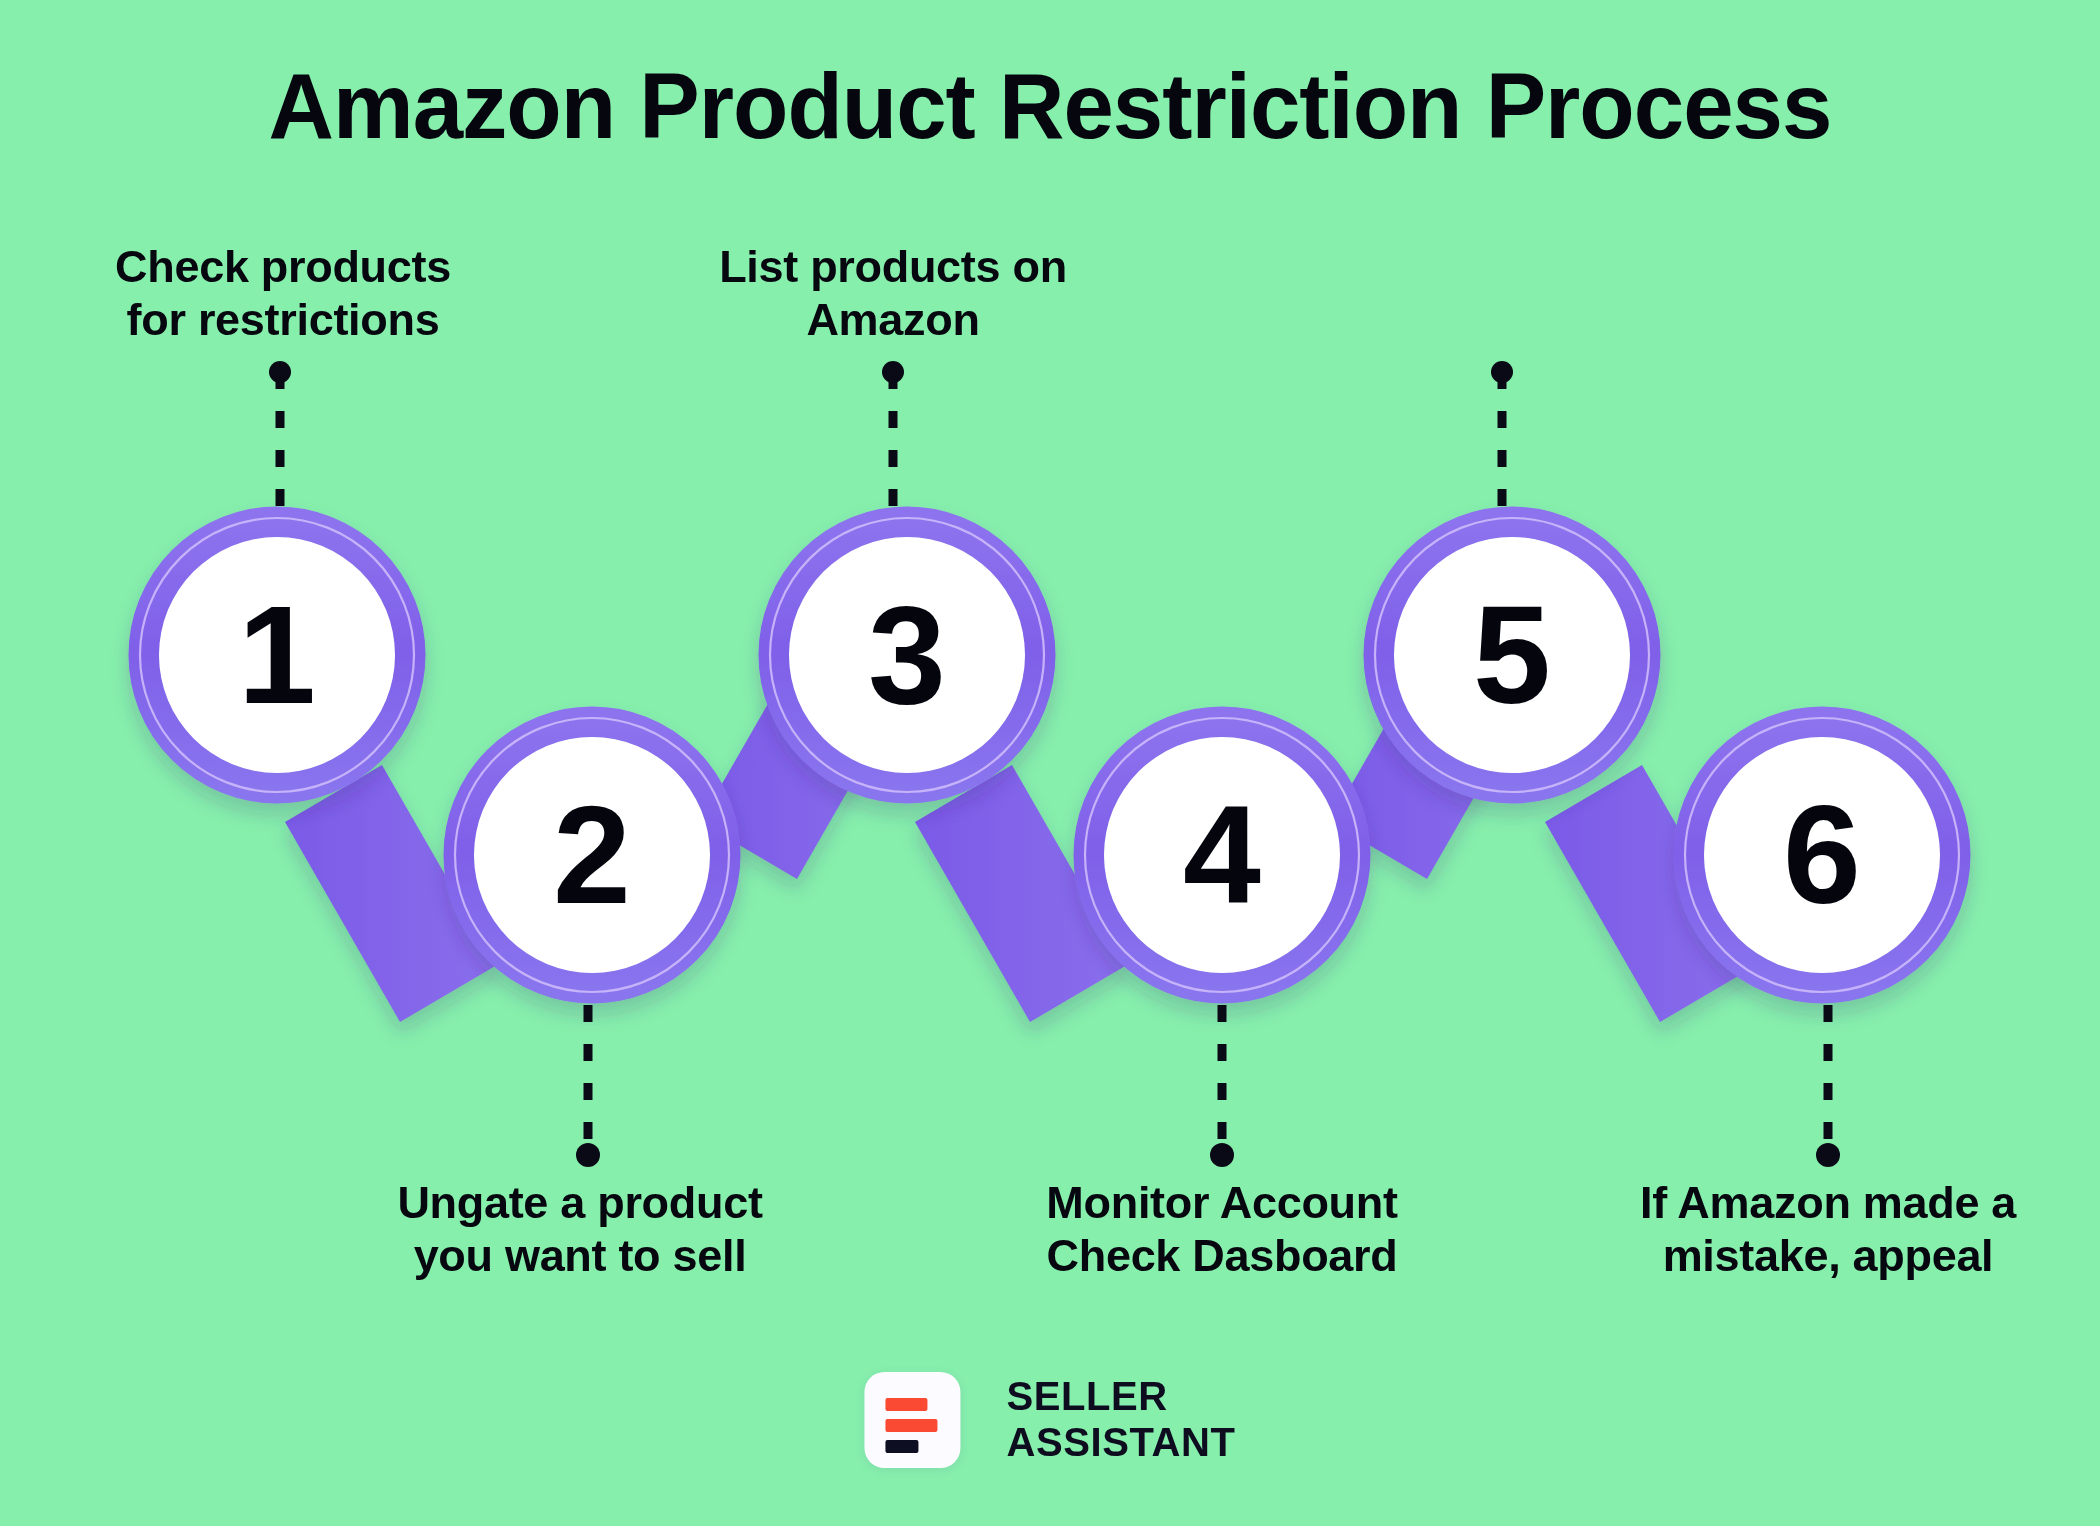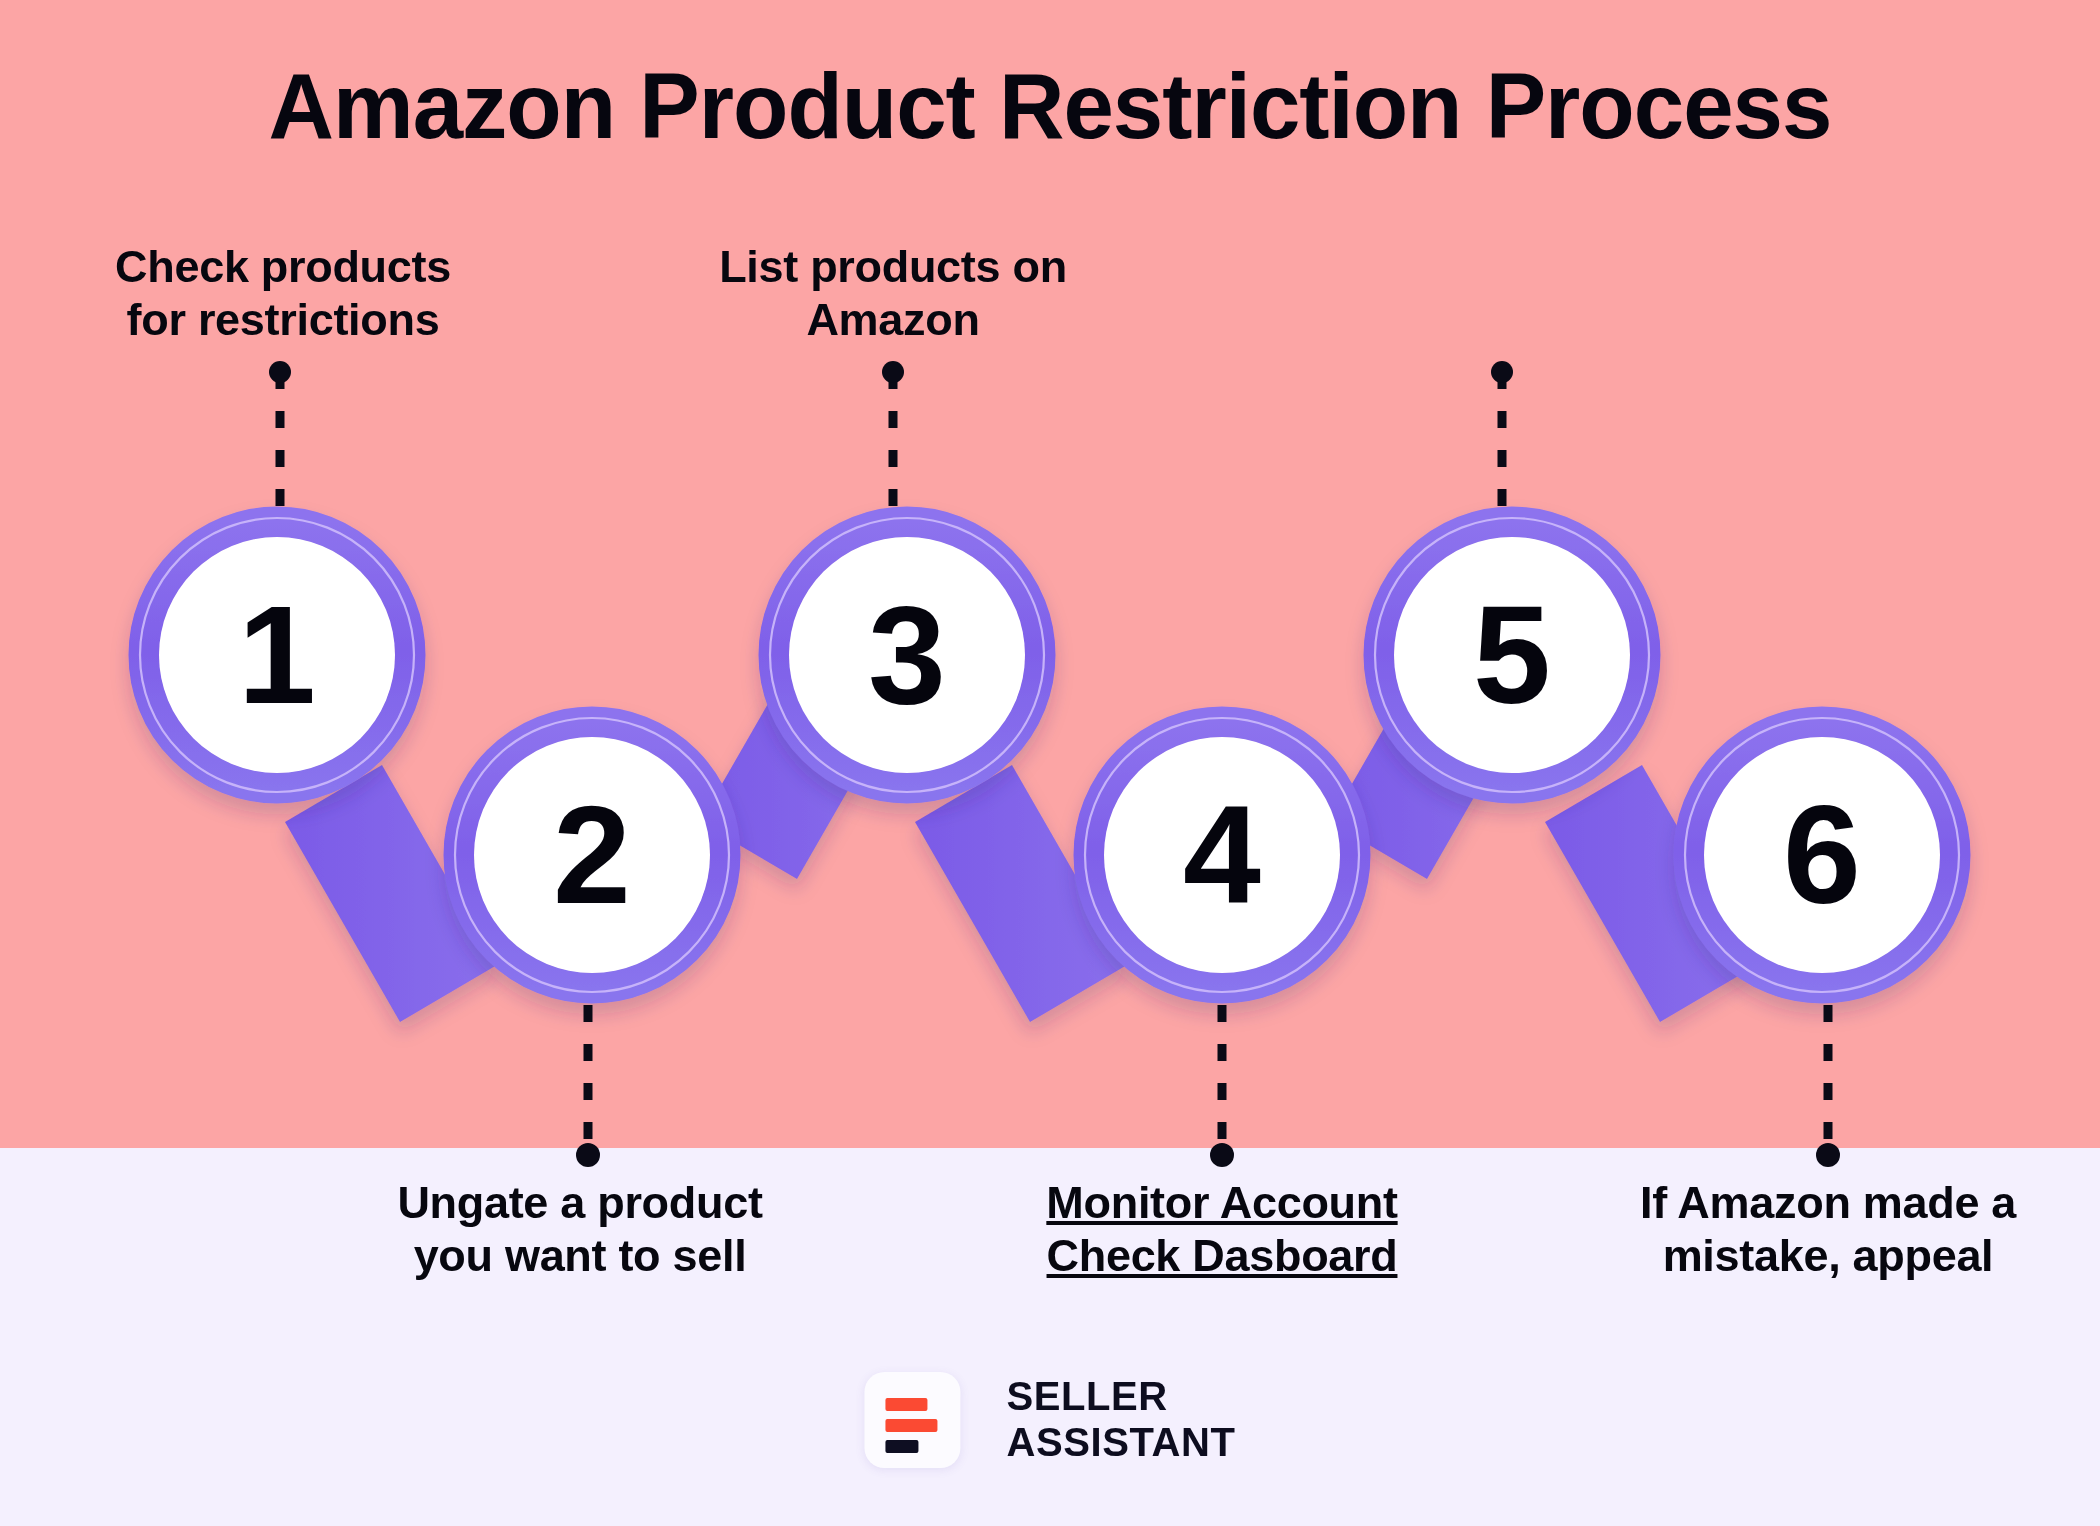--- a/index.html
+++ b/index.html
@@ -5,22 +5,22 @@
 <style>
   * { margin:0; padding:0; box-sizing:border-box; }
   html,body{
     width:2100px; height:1526px;
     background:#F4F0FE;
     font-family:"Liberation Sans", sans-serif;
     overflow:hidden;
   }
   #canvas{
     position:relative;
-    width:2100px; height:1148px;
-    background:#fca5a5;
+    width:2100px; height:1526px;
+    background:#86efac;
   }
 
   
   #page-title{
     position:absolute;
     left:0; top:58px;
     width:2100px;
     text-align:center;
     font-size:92px;
     font-weight:700;
@@ -219,21 +219,21 @@
   </div>
   <div class="step-label top" style="left:893px; top:240px;">
     <div>List products on</div>
     <div>Amazon</div>
   </div>
 
   <div class="step-label bottom" style="left:580px; top:1176px;">
     <div>Ungate a product</div>
     <div>you want to sell</div>
   </div>
-  <div class="step-label bottom" style="left:1222px; top:1176px;text-decoration:underline;">
+  <div class="step-label bottom" style="left:1222px; top:1176px;">
     <div>Monitor Account</div>
     <div>Check Dasboard</div>
   </div>
   <div class="step-label bottom" style="left:1828px; top:1176px;">
     <div>If Amazon made a</div>
     <div>mistake, appeal</div>
   </div>
 
   <div id="footer-logo">
     <div id="logo-mark">

